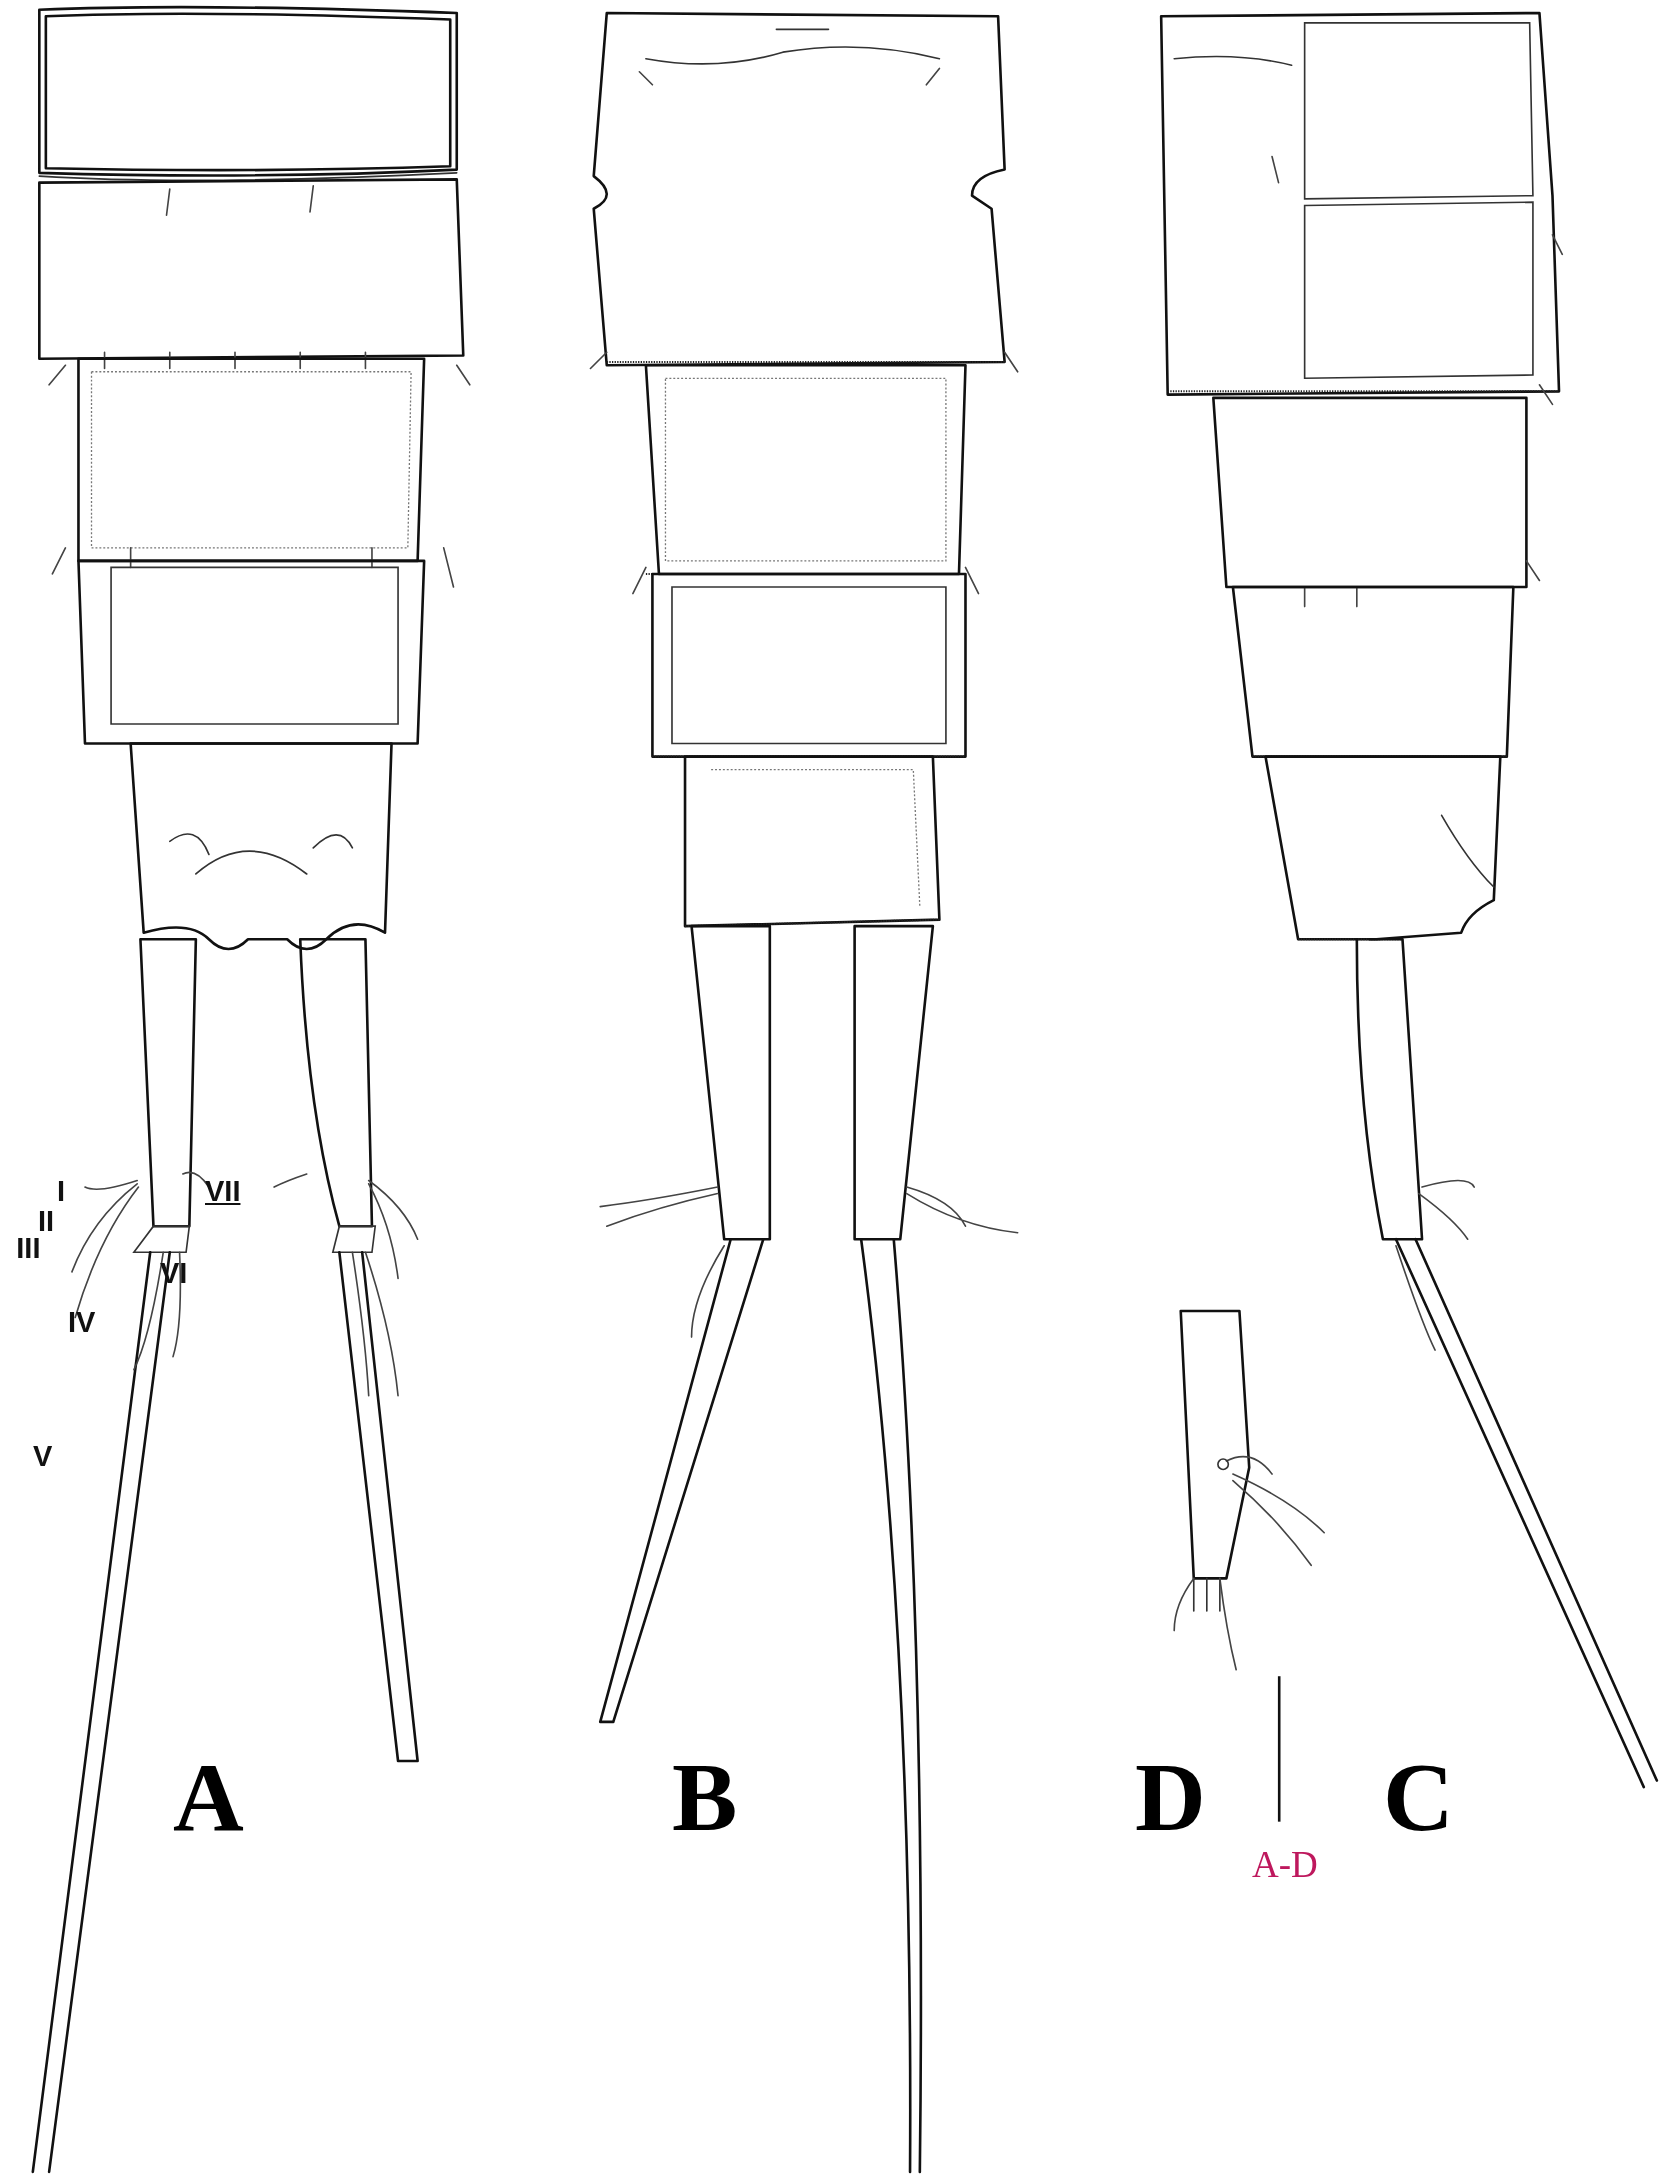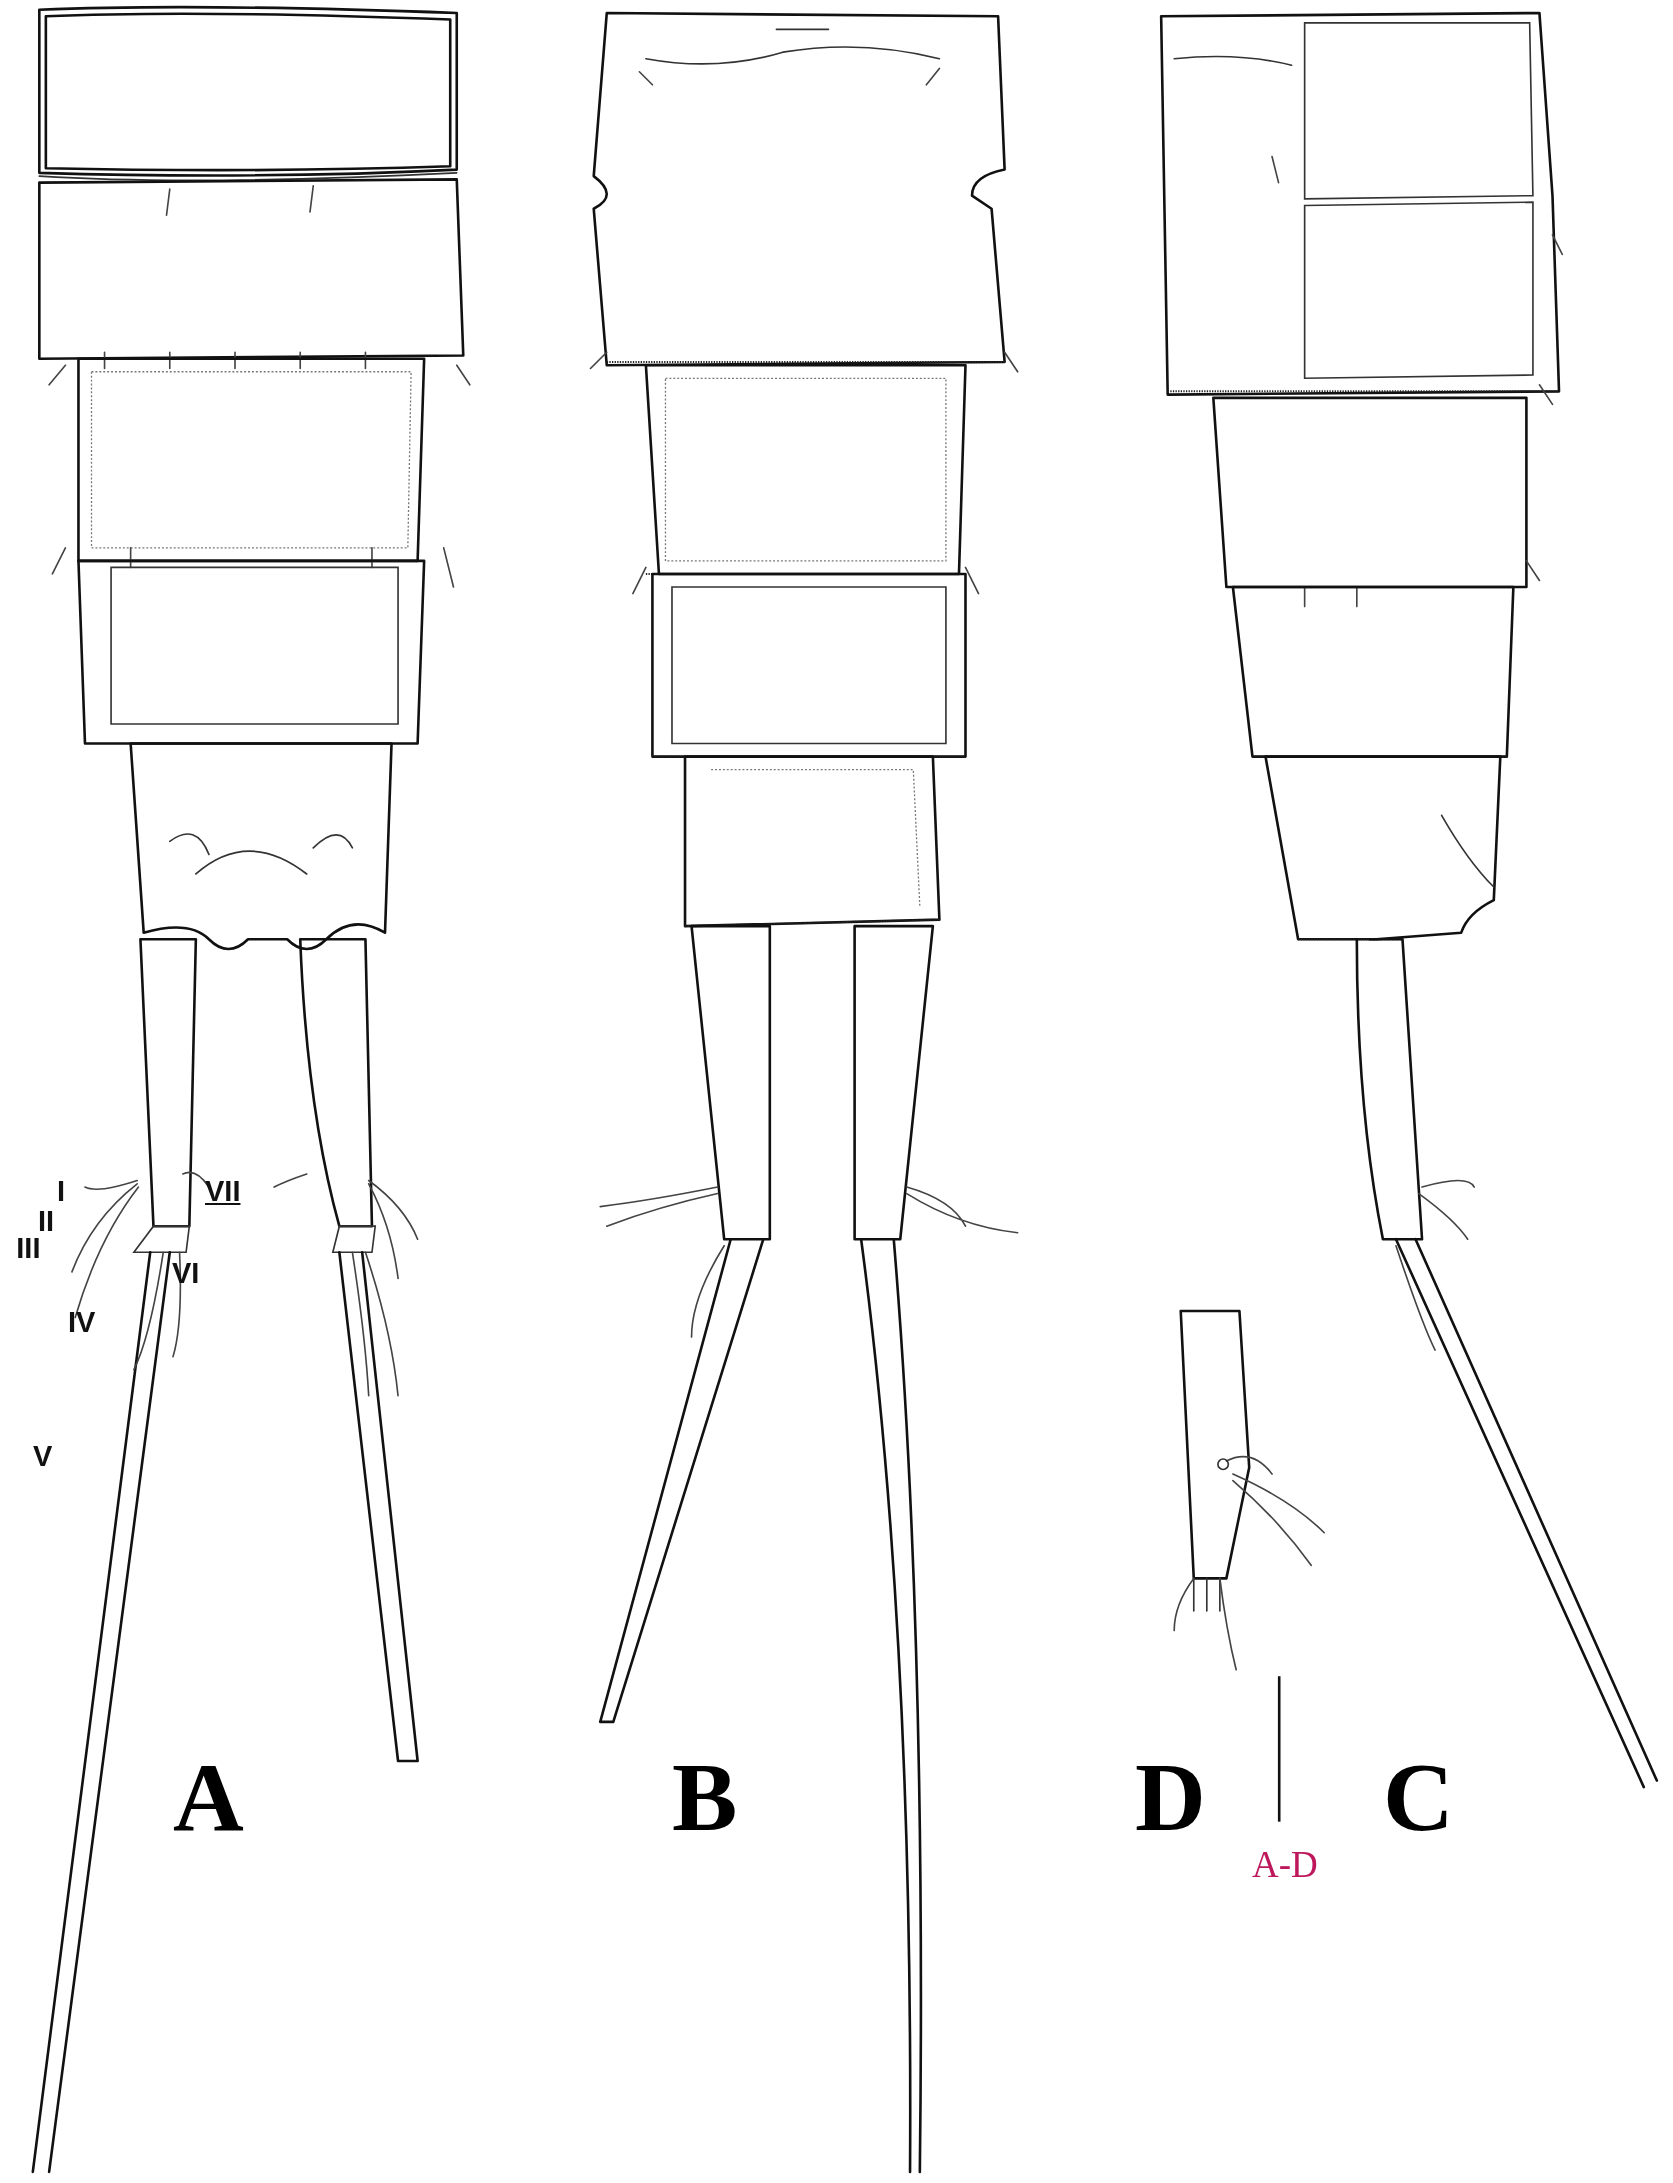--- a/index.html
+++ b/index.html
@@ -121,17 +121,17 @@
 <div class="panel-letter" style="left:173px; top:1748px;">A</div>
 <div class="panel-letter" style="left:672px; top:1748px;">B</div>
 <div class="panel-letter" style="left:1383px; top:1748px;">C</div>
 <div class="panel-letter" style="left:1135px; top:1748px;">D</div>
 
 <div class="seta-label" style="left:57px;  top:1177px;">I</div>
 <div class="seta-label" style="left:38px;  top:1207px;">II</div>
 <div class="seta-label" style="left:16.3px;  top:1234px;">III</div>
 <div class="seta-label" style="left:68px; top:1308px;text-align:right;">IV</div>
 <div class="seta-label" style="left:33px;  top:1442px;">V</div>
-<div class="seta-label" style="left:172px; top:1259px;">VI</div>
+<div class="seta-label" style="left:160px; top:1259px;">VI</div>
 <div class="seta-label" style="left:205px; top:1177px;text-decoration:underline;">VII</div>
 
 <div class="scale-label" style="left:1252px; top:1843px;">A-D</div>
 
 
 </body></html>

